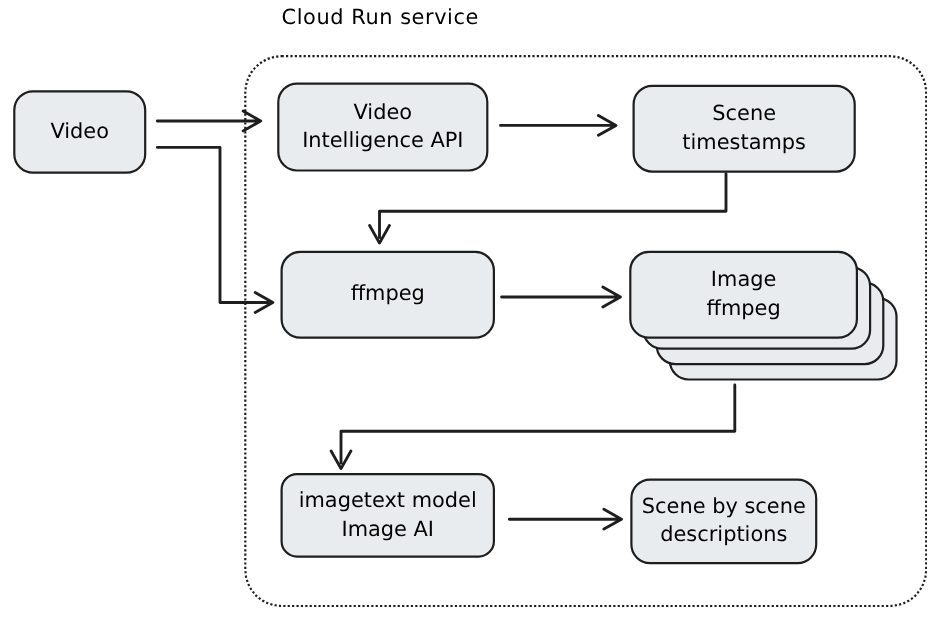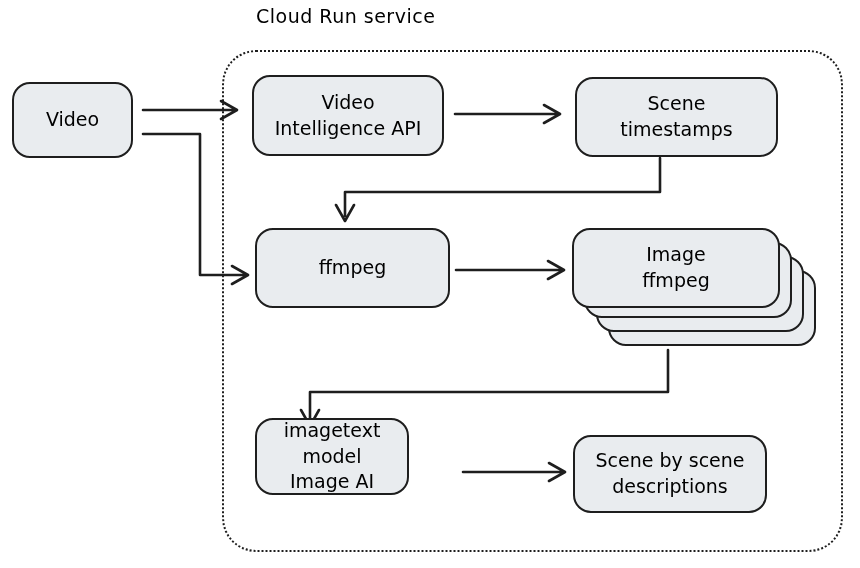--- a/index.html
+++ b/index.html
@@ -57,22 +57,22 @@
     border-radius: 18px;
   }
   .node-video            { left: 12px;  top: 82px;  width: 121px; height: 76px; }
   .node-via              { left: 252px; top: 75px;  width: 192px; height: 81px; }
   .node-timestamps       { left: 575px; top: 77px;  width: 203px; height: 80px; }
   .node-ffmpeg           { left: 255px; top: 228px; width: 195px; height: 80px; }
   .node-capture          { left: 572px; top: 228px; width: 208px; height: 80px; z-index: 6; }
   .card-2                { left: 584px; top: 242px; width: 208px; height: 76px; z-index: 5; }
   .card-3                { left: 596px; top: 256px; width: 208px; height: 76px; z-index: 4; }
   .card-4                { left: 608px; top: 270px; width: 208px; height: 76px; z-index: 3; }
-  .node-imagetext        { left: 255px; top: 418px; width: 154px; height: 77px; }
-  .node-descriptions     { left: 573px; top: 435px; width: 194px; height: 78px; }
+  .node-imagetext        { left: 255px; top: 430px; width: 195px; height: 77px; border-radius: 15px; }
+  .node-descriptions     { left: 573px; top: 435px; width: 170px; height: 78px; }
   .arrows {
     position: absolute;
     left: 0;
     top: 0;
     z-index: 2;
     pointer-events: none;
   }
   .arrows path {
     fill: none;
     stroke: #1e1e1e;

